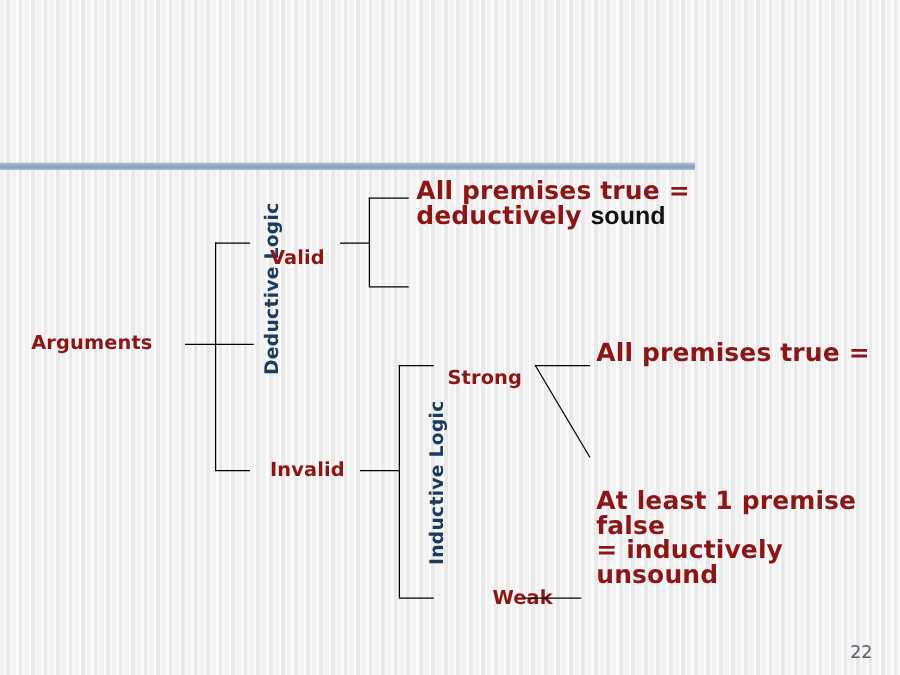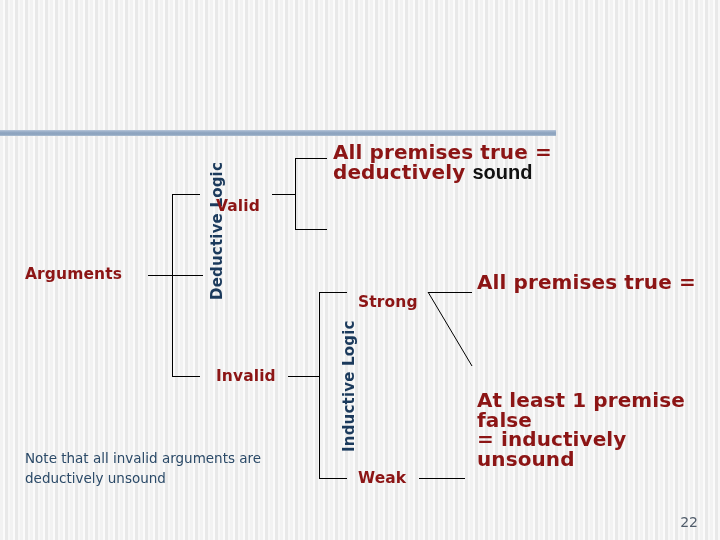--- a/index.html
+++ b/index.html
@@ -167,20 +167,19 @@
 
   <div class="outcome" style="left:477px; top:273px;">
     <div>All premises true =</div>
   </div>
 
   <div class="outcome" style="left:477px; top:356px;margin-top:35px;">
     <div>At least 1 premise false</div>
     <div>= inductively unsound</div>
   </div>
 
-  <div class="node" style="left:358px; top:469px;">Weak</div>
+  <div class="node" style="left:358px; top:469px;padding-left:36px;">Weak</div>
   <div class="hline" style="left:419px; top:478px; width:46px;"></div>
 
-  <div id="note">Note that all invalid arguments are deductively unsound</div>
 
   <div id="page-number">22</div>
 
 </div>
 
 </body></html>

